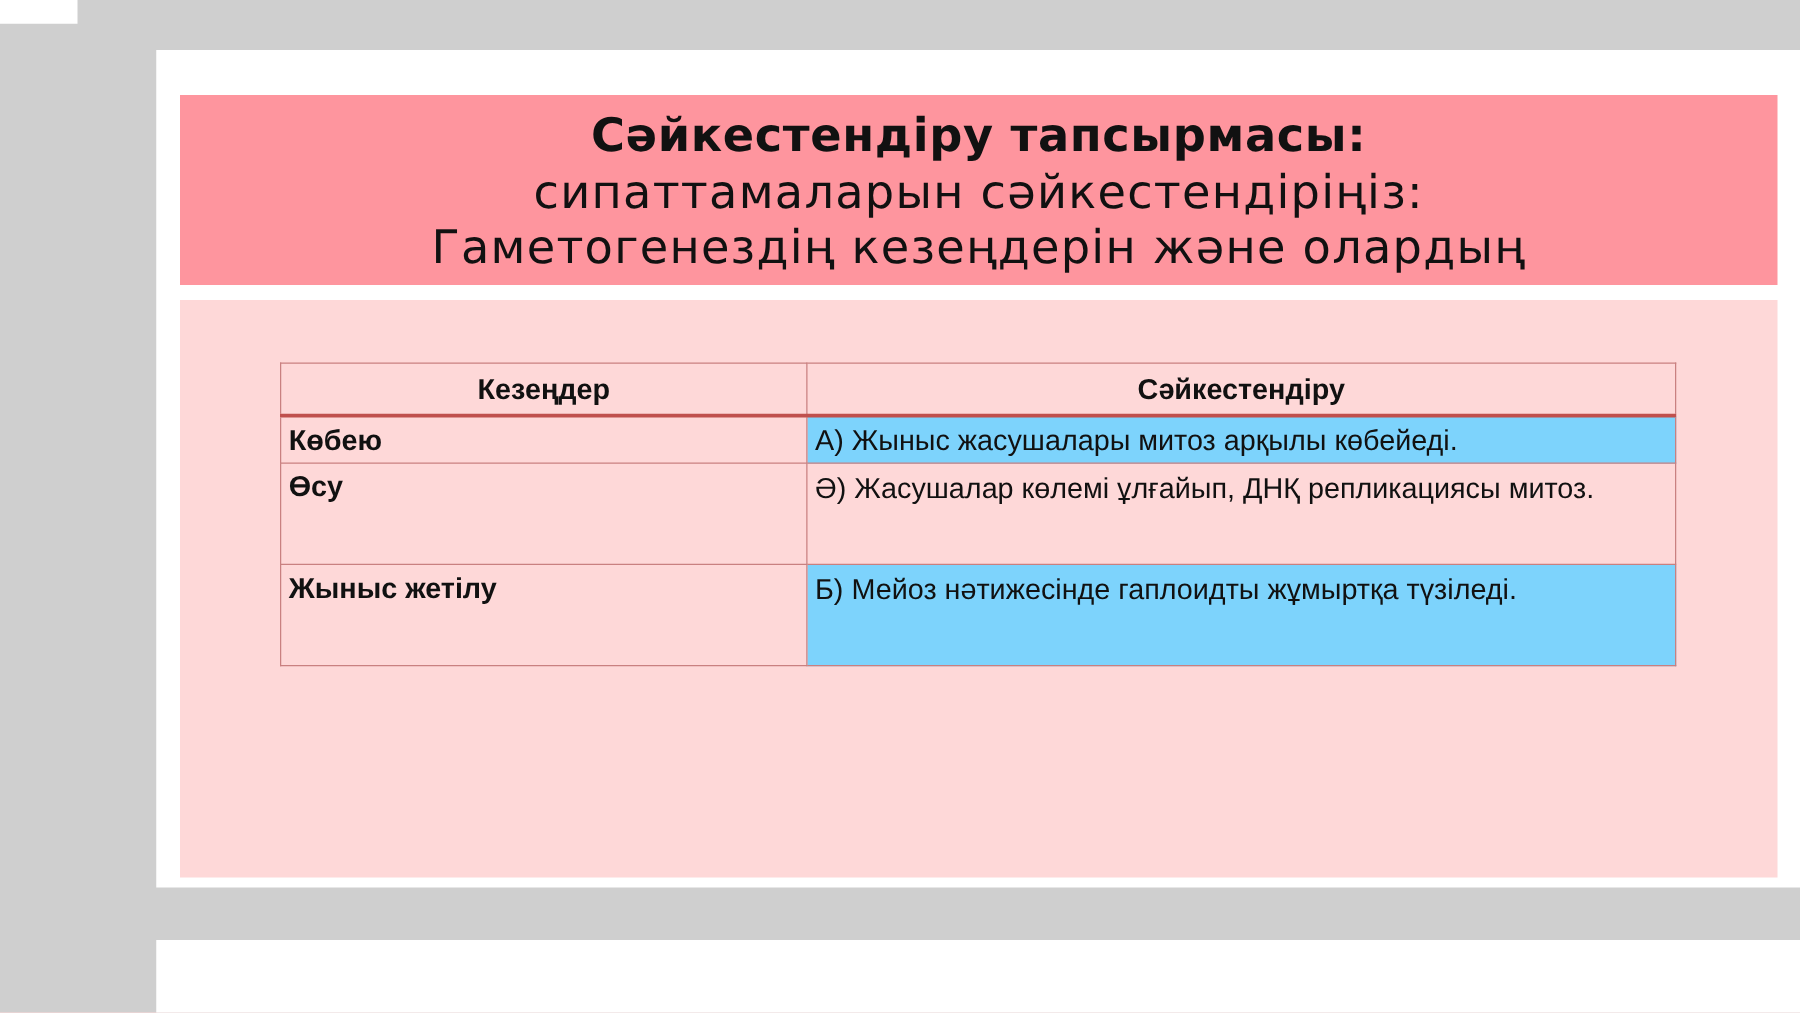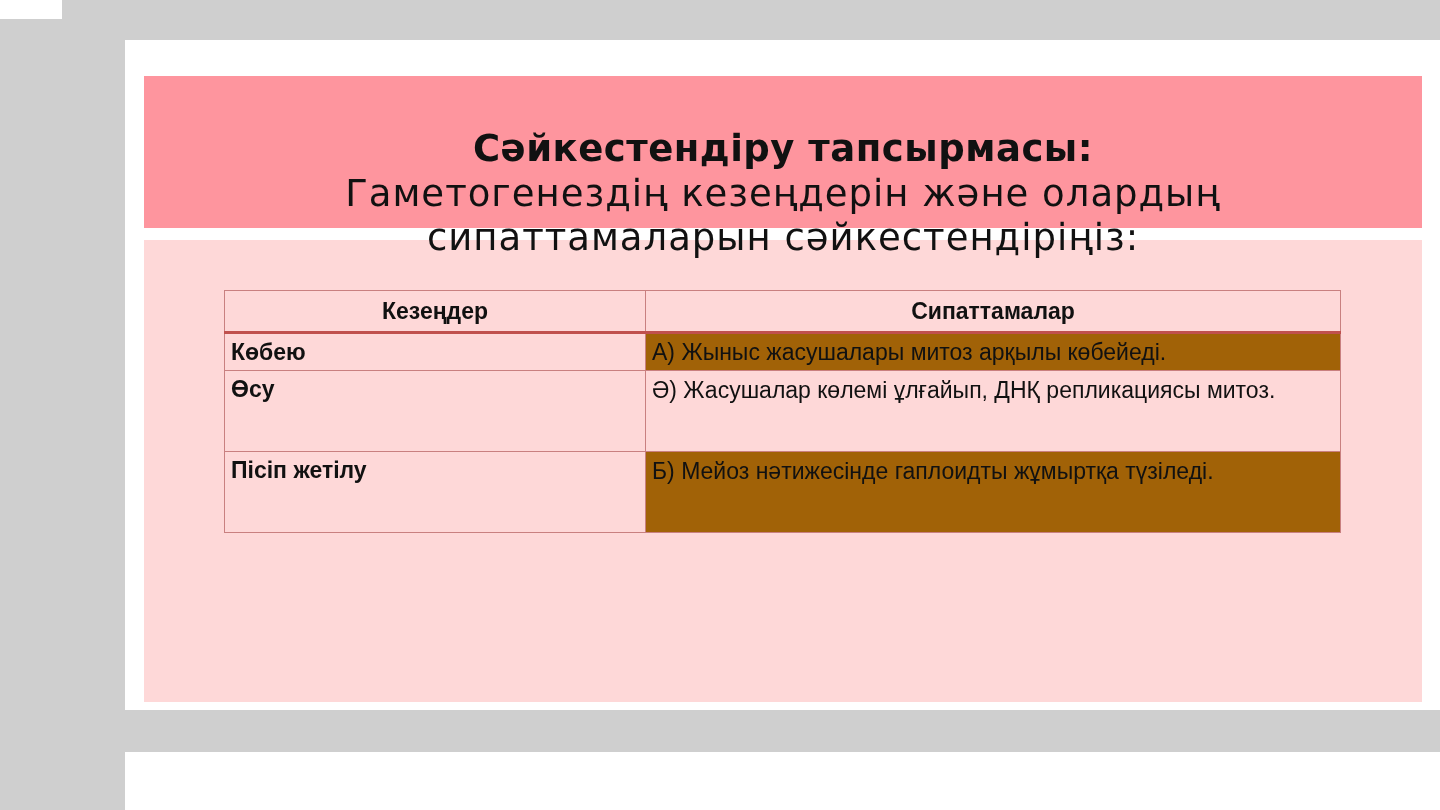--- a/index.html
+++ b/index.html
@@ -2,63 +2,63 @@
 <html><head>
 <meta charset="utf-8">
 <style>
   html, body { margin:0; padding:0; }
   body { width:1440px; height:810px; position:relative; overflow:hidden; background:#cfcfcf; font-family:"DejaVu Sans", sans-serif; }
   .white-tl { position:absolute; left:0; top:0; width:62px; height:19px; background:#ffffff; }
   .slide { position:absolute; left:125px; top:40px; width:1315px; height:670px; background:#ffffff; }
   .white-bottom { position:absolute; left:125px; top:752px; width:1315px; height:58px; background:#ffffff; }
   .title-band { position:absolute; left:144px; top:76px; width:1278px; height:152px; background:#fe959e; }
   .body-band { position:absolute; left:144px; top:240px; width:1278px; height:462px; background:#fed8d8; }
-  .title { position:absolute; left:144px; top:86px; width:1278px; text-align:center; color:#111;margin-top:40px; }
+  .title { position:absolute; left:144px; top:86px; width:1278px; text-align:center; color:#111; }
   .title .l1 { font-weight:bold; font-size:37px; line-height:46px; letter-spacing:0.5px; }
   .title .l2 { font-size:37px; line-height:44px; letter-spacing:1px; }
   table { position:absolute; left:224px; top:290px; width:1117px; border-collapse:collapse; font-family:"Liberation Sans", sans-serif; font-size:23px; color:#111;border-radius:10px; }
   td, th { border:1px solid #c98080; padding:2px 6px; vertical-align:top; }
   th { font-weight:bold; text-align:center; height:36px; vertical-align:middle; background:#fed8d8; }
   thead tr { border-bottom:3px solid #c0504d; }
   td.stage { width:408px; font-weight:bold; background:#fed8d8; }
   td.desc { background:#fed8d8; line-height:34px; }
-  td.desc.alt { background:#a16207; }
+  td.desc.alt { background:#7dd3fc; }
   tr.r1 td { height:32px; line-height:32px; }
   tr.r2 td, tr.r3 td, tr.r4 td { height:76px; }
   td.stage { line-height:32px; }
 </style>
 </head>
 <body>
 
 <div class="white-tl"></div>
 <div class="slide"></div>
 <div class="white-bottom"></div>
 <div class="title-band"></div>
 <div class="body-band"></div>
 
 <div class="title">
   <div class="l1">Сәйкестендіру тапсырмасы:</div>
+  <div class="l2">сипаттамаларын сәйкестендіріңіз:</div>
   <div class="l2">Гаметогенездің кезеңдерін және олардың</div>
-  <div class="l2">сипаттамаларын сәйкестендіріңіз:</div>
 </div>
 
 <table>
   <thead>
     <tr>
       <th>Кезеңдер</th>
-      <th>Сипаттамалар</th>
+      <th>Сәйкестендіру</th>
     </tr>
   </thead>
   <tbody>
     <tr class="r1">
       <td class="stage">Көбею</td>
       <td class="desc alt">А) Жыныс жасушалары митоз арқылы көбейеді.</td>
     </tr>
     <tr class="r2">
       <td class="stage">Өсу</td>
       <td class="desc">Ә) Жасушалар көлемі ұлғайып, ДНҚ репликациясы митоз.</td>
     </tr>
     <tr class="r3">
-      <td class="stage">Пісіп жетілу</td>
+      <td class="stage">Жыныс жетілу</td>
       <td class="desc alt">Б) Мейоз нәтижесінде гаплоидты жұмыртқа түзіледі.</td>
     </tr>
   </tbody>
 </table>
 
 </body></html>

